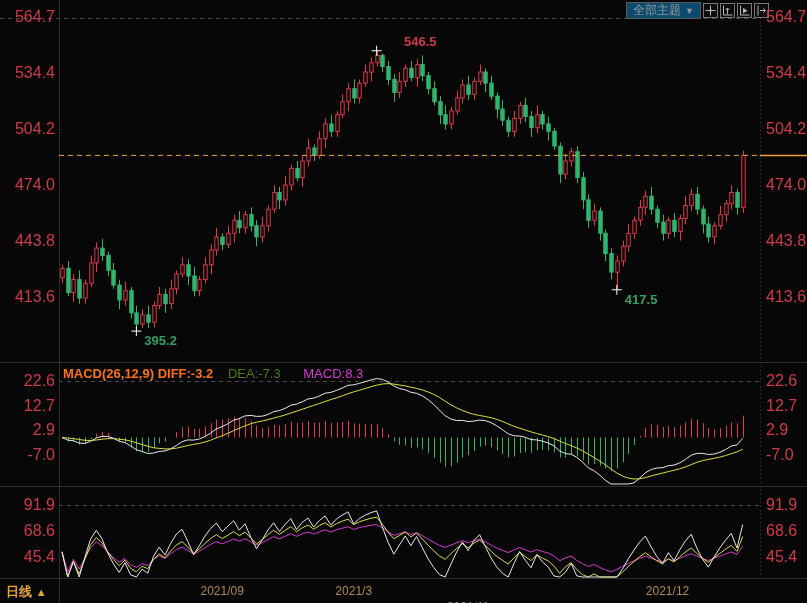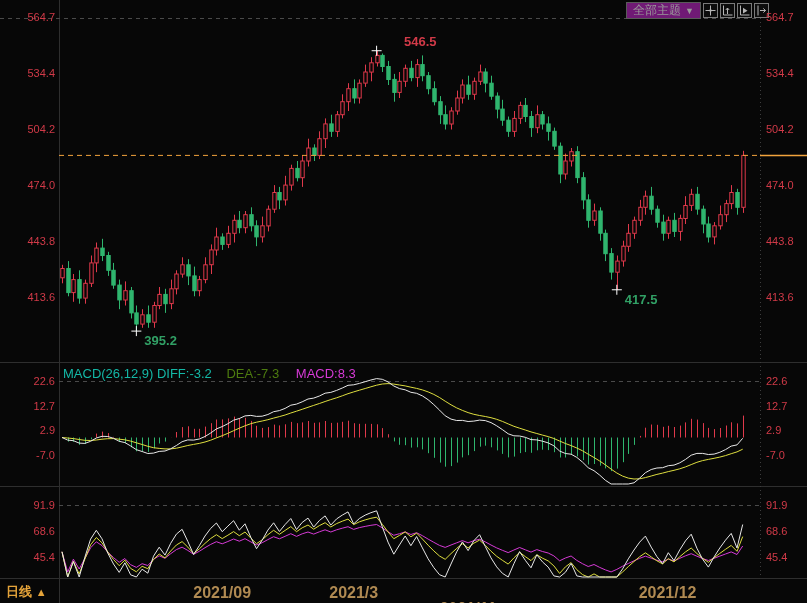--- a/index.html
+++ b/index.html
@@ -1,35 +1,35 @@
 <!DOCTYPE html>
 <html><head>
 <meta charset="utf-8">
 <style>
   html,body{margin:0;padding:0;background:#000;}
   .app{position:relative;width:807px;height:603px;background:#070707;overflow:hidden;
        font-family:"Liberation Sans","DejaVu Sans",sans-serif;}
   #chart-svg{position:absolute;left:0;top:0;}
   .title{position:absolute;left:63px;top:3px;font-size:13px;font-weight:bold;color:#dcdcdc;white-space:nowrap;}
   .title .period{color:#e5a43a;}
-  .theme-dd{position:absolute;left:626px;top:2px;height:15px;border:1px solid #5a5a5a;background:#701a75;
+  .theme-dd{position:absolute;left:626px;top:2px;height:15px;border:1px solid #5a5a5a;background:#0c4a6e;
             color:#9a9a9a;font-size:12px;padding:0 6px;display:flex;align-items:center;gap:4px;cursor:pointer;}
   .theme-dd .arr{font-size:9px;color:#9a9a9a;}
   .toolbar{position:absolute;left:703px;top:3px;display:flex;gap:2px;}
   .tb{width:15px;height:15px;box-sizing:border-box;border:1px solid #7a7a7a;background:#0c0c0c;padding:1px;
       display:flex;align-items:center;justify-content:center;cursor:pointer;}
-  .ylab{position:absolute;font-size:11px;line-height:14px;color:#d13a48;white-space:nowrap;}
+  .ylab{position:absolute;font-size:16px;line-height:14px;color:#d13a48;white-space:nowrap;}
   .ylab.l{left:4px;width:51px;text-align:right;}
   .ylab.r{left:766px;text-align:left;}
-  .month{position:absolute;top:584px;font-size:16px;font-weight:bold;color:#b08a52;transform:translateX(-50%);white-space:nowrap;}
+  .month{position:absolute;top:584px;font-size:12px;font-weight:normal;color:#b08a52;transform:translateX(-50%);white-space:nowrap;}
   .ann{position:absolute;font-size:13px;font-weight:bold;white-space:nowrap;}
   .ind-header{position:absolute;left:63px;font-size:13px;white-space:nowrap;}
-  .ind-header .w{color:#14b8a6;}
+  .ind-header .w{color:#f97316;font-weight:bold;}
   .ind-header .y{color:#4d7c0f;margin-left:11px;}
-  .ind-header .m{color:#d63ad6;margin-left:13px;}
+  .ind-header .m{color:#d63ad6;margin-left:19px;}
   .period-tab{position:absolute;left:6px;top:583px;font-size:13px;font-weight:bold;color:#e5a43a;cursor:pointer;white-space:nowrap;}
   .period-tab .arr{font-size:11px;}
 </style>
 </head>
 <body>
 
 <div class="app">
 
   <svg id="chart-svg" width="807" height="603">
       <line x1="0" y1="362.5" x2="807" y2="362.5" stroke="#2e2e2e"></line>

